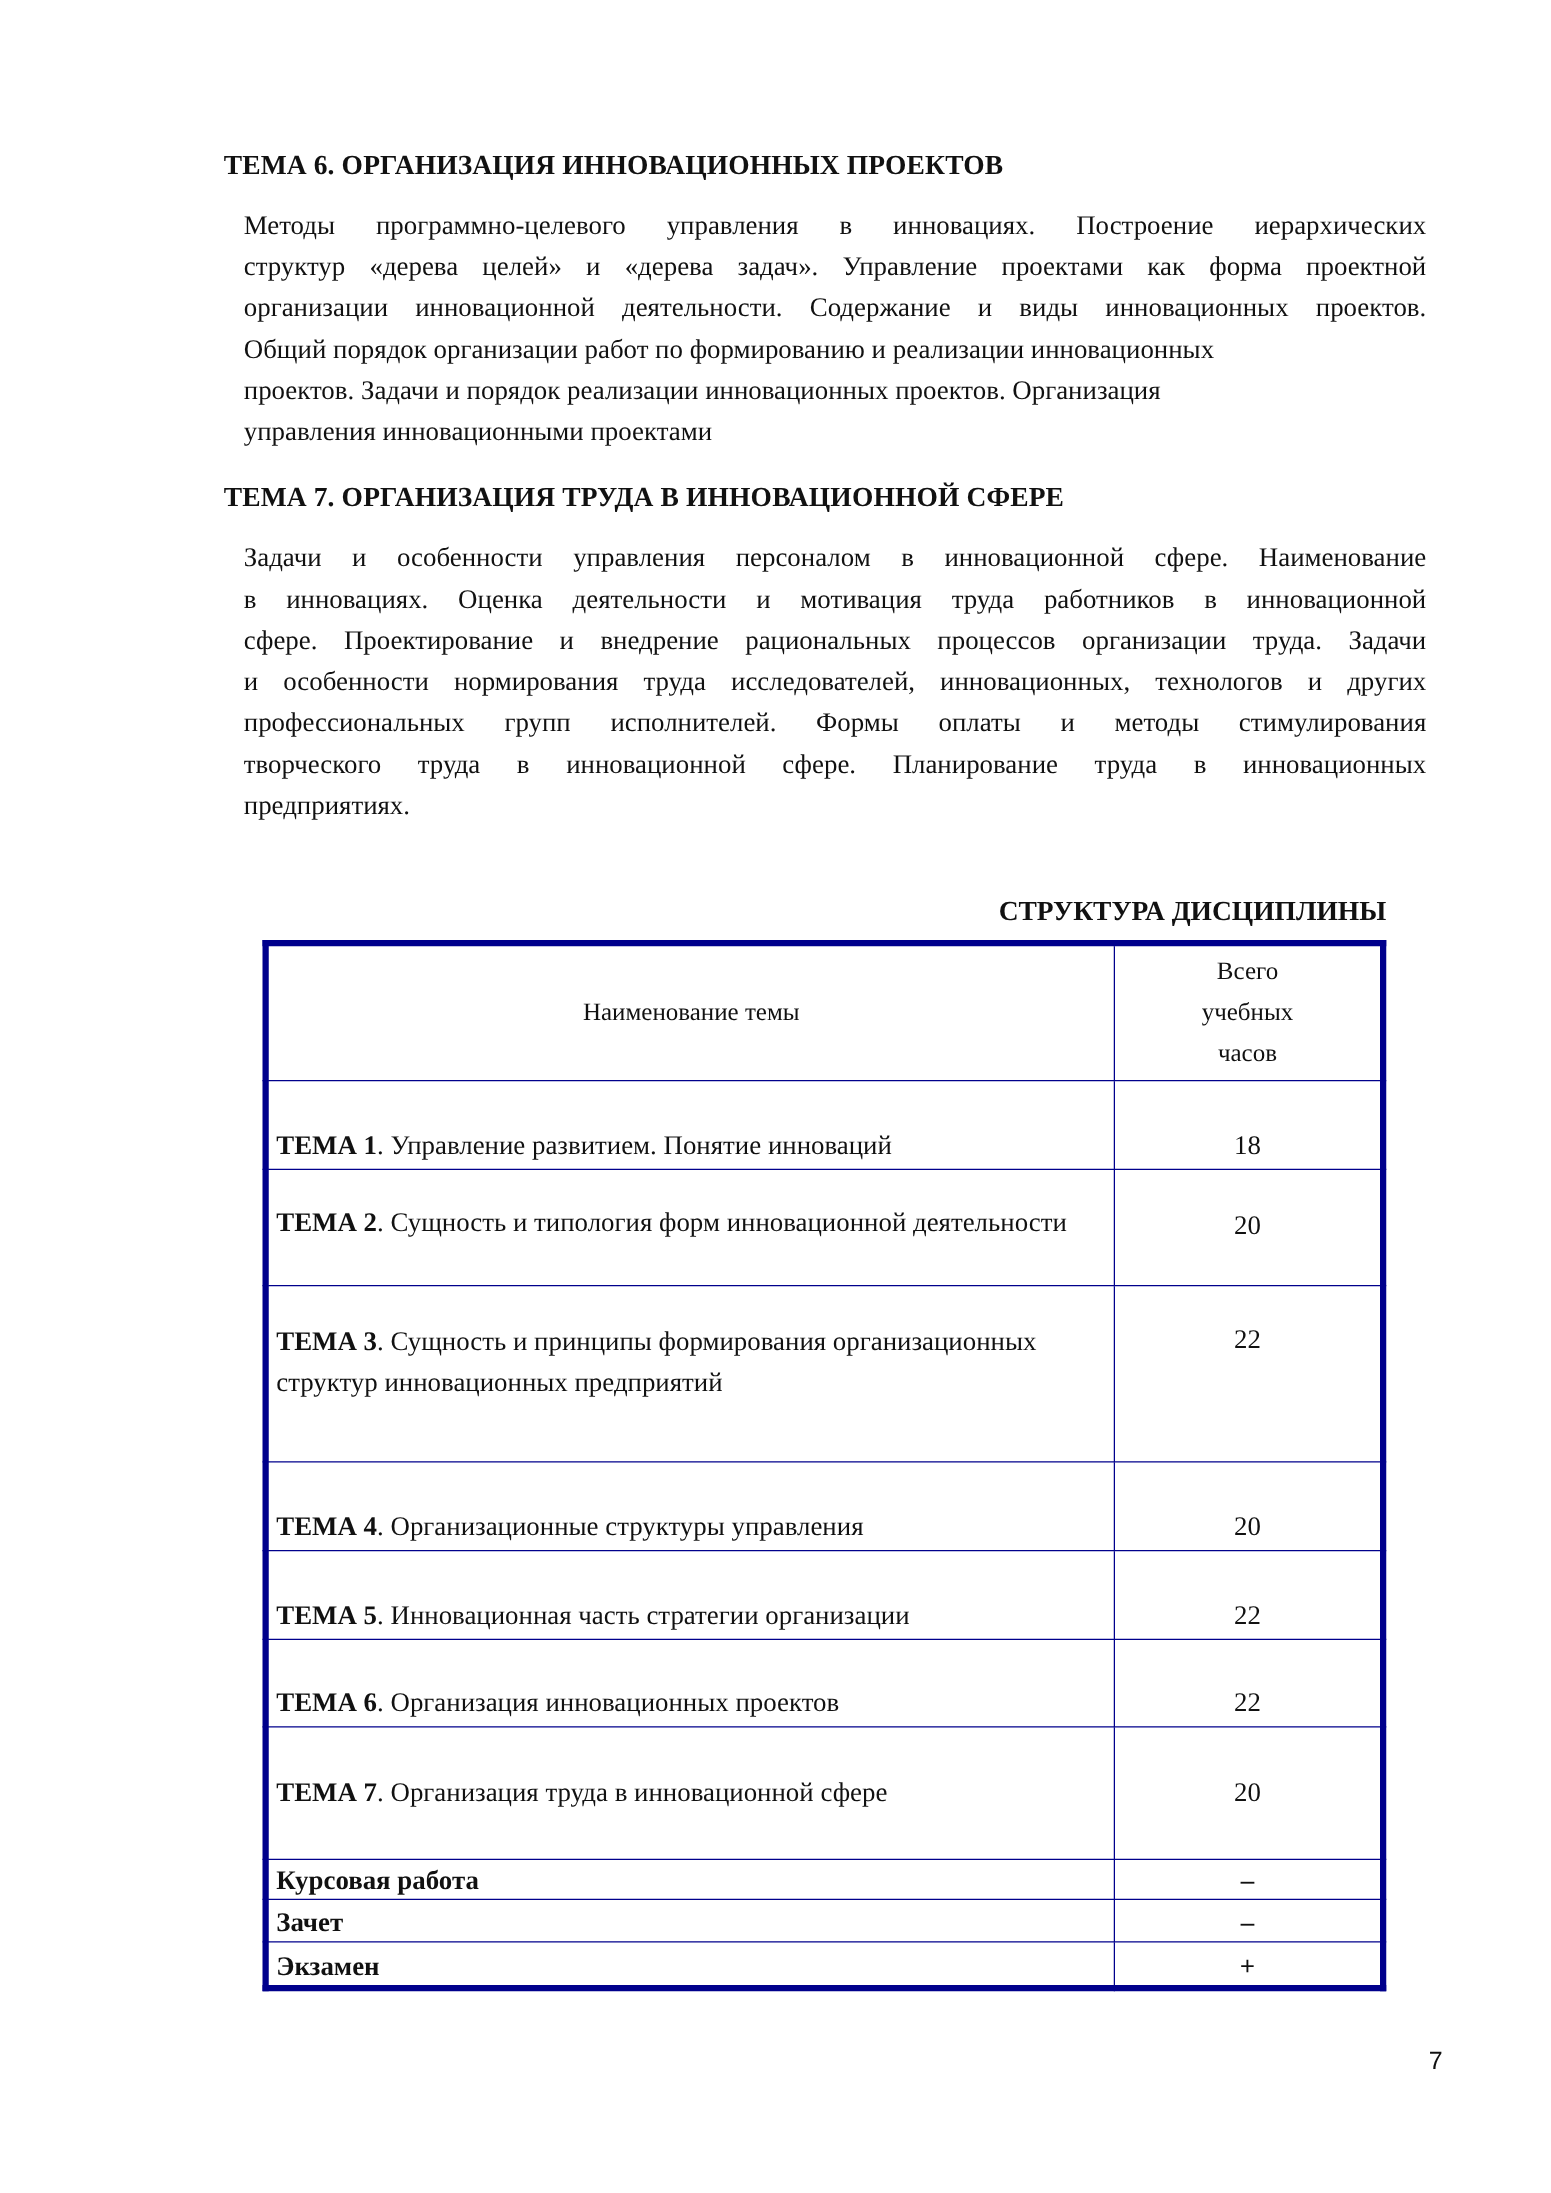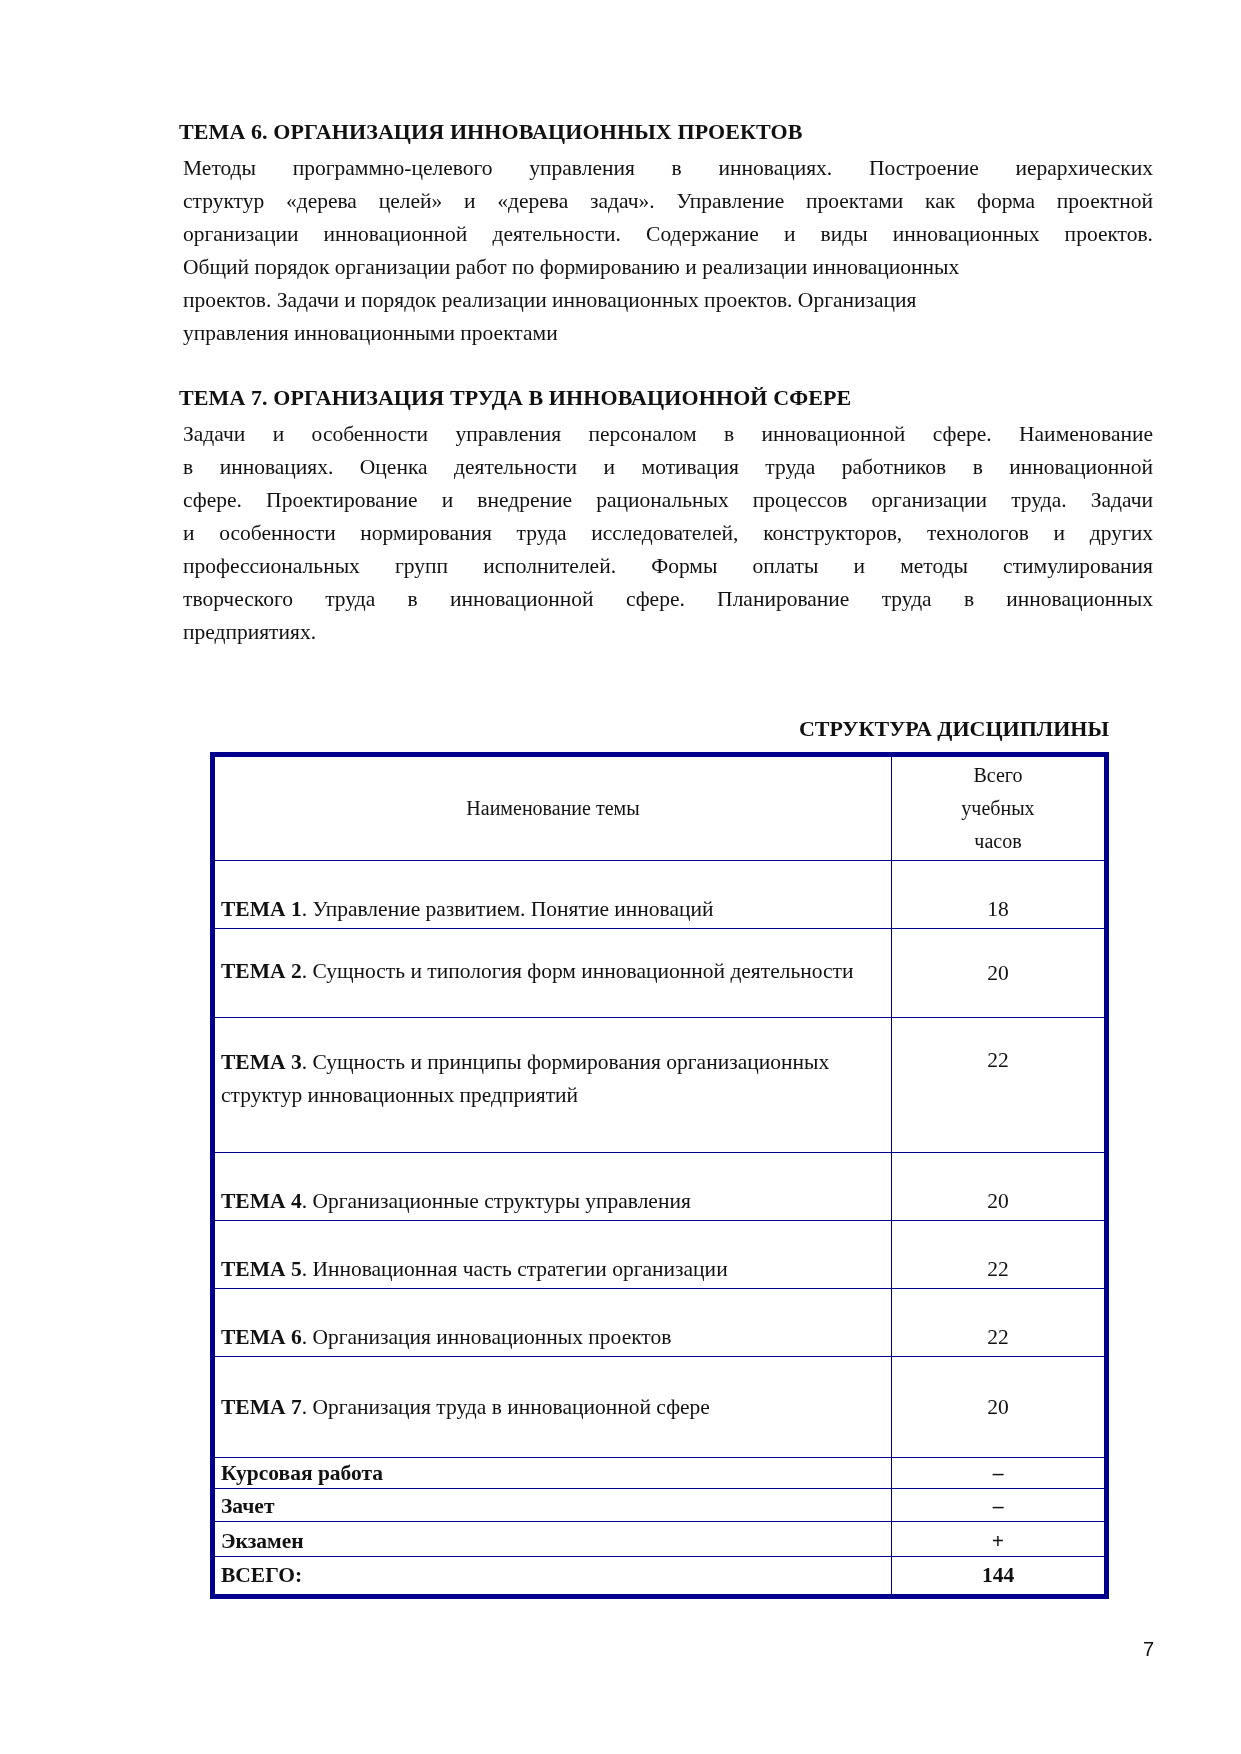--- a/index.html
+++ b/index.html
@@ -1,20 +1,20 @@
 <!DOCTYPE html>
 <html><head>
 <meta charset="utf-8">
 <style>
   html, body { margin:0; padding:0; background:#ffffff; }
   body { width:1241px; height:1754px; position:relative; overflow:hidden;
          font-family:"Liberation Serif", serif; color:#111; }
   .section { position:absolute; left:179px; width:978px; }
   .sec-title { font-weight:bold; font-size:22px; line-height:33px; margin:0; letter-spacing:0.1px; }
-  .para { font-size:21.5px; line-height:33px; margin:4px; text-align:justify; }
+  .para { font-size:21.5px; line-height:33px; margin:16px; text-align:justify; }
   .para .ln { display:block; text-align:justify; text-align-last:justify; }
   .para .ln.last { text-align-last:left; }
   #s6 { top:115px; }
   #s7 { top:381px; }
   .tbl-title { position:absolute; left:210px; width:899px; top:715px; text-align:right;
                font-weight:bold; font-size:22px; line-height:28px; }
   table.struct { position:absolute; left:210px; top:752px; width:899px; height:841px;
                  border-collapse:collapse; border:5px solid #00008c; }
   table.struct td { border:1.5px solid #00008c; padding:0 6px; vertical-align:bottom;
                     font-size:21.5px; line-height:29px;margin-top:17px; }
@@ -39,21 +39,21 @@
     <span class="ln last">управления инновационными проектами</span>
   </p>
 </div>
 
 <div class="section" id="s7">
   <p class="sec-title">ТЕМА 7. ОРГАНИЗАЦИЯ ТРУДА В ИННОВАЦИОННОЙ СФЕРЕ</p>
   <p class="para">
     <span class="ln">Задачи и особенности управления персоналом в инновационной сфере. Наименование</span>
     <span class="ln">в инновациях. Оценка деятельности и мотивация труда работников в инновационной</span>
     <span class="ln">сфере. Проектирование и внедрение рациональных процессов организации труда. Задачи</span>
-    <span class="ln">и особенности нормирования труда исследователей, конструкторов, технологов и других</span>
+    <span class="ln">и особенности нормирования труда исследователей, инновационных, технологов и других</span>
     <span class="ln">профессиональных групп исполнителей. Формы оплаты и методы стимулирования</span>
     <span class="ln">творческого труда в инновационной сфере. Планирование труда в инновационных</span>
     <span class="ln last">предприятиях.</span>
   </p>
 </div>
 
 <div class="tbl-title">СТРУКТУРА ДИСЦИПЛИНЫ</div>
 
 <table class="struct">
   <tbody>
@@ -98,20 +98,16 @@
     <td class="num b">–</td>
   </tr>
   <tr style="height:33px">
     <td class="b">Зачет</td>
     <td class="num b">–</td>
   </tr>
   <tr style="height:35px">
     <td class="b">Экзамен</td>
     <td class="num b">+</td>
   </tr>
-  <tr style="height:40px">
-    <td class="b" style="vertical-align:middle">ВСЕГО:</td>
-    <td class="num b" style="vertical-align:middle">144</td>
-  </tr>
 </tbody>
   </table>
 
 <div class="page-num">7</div>
 
 </body></html>

